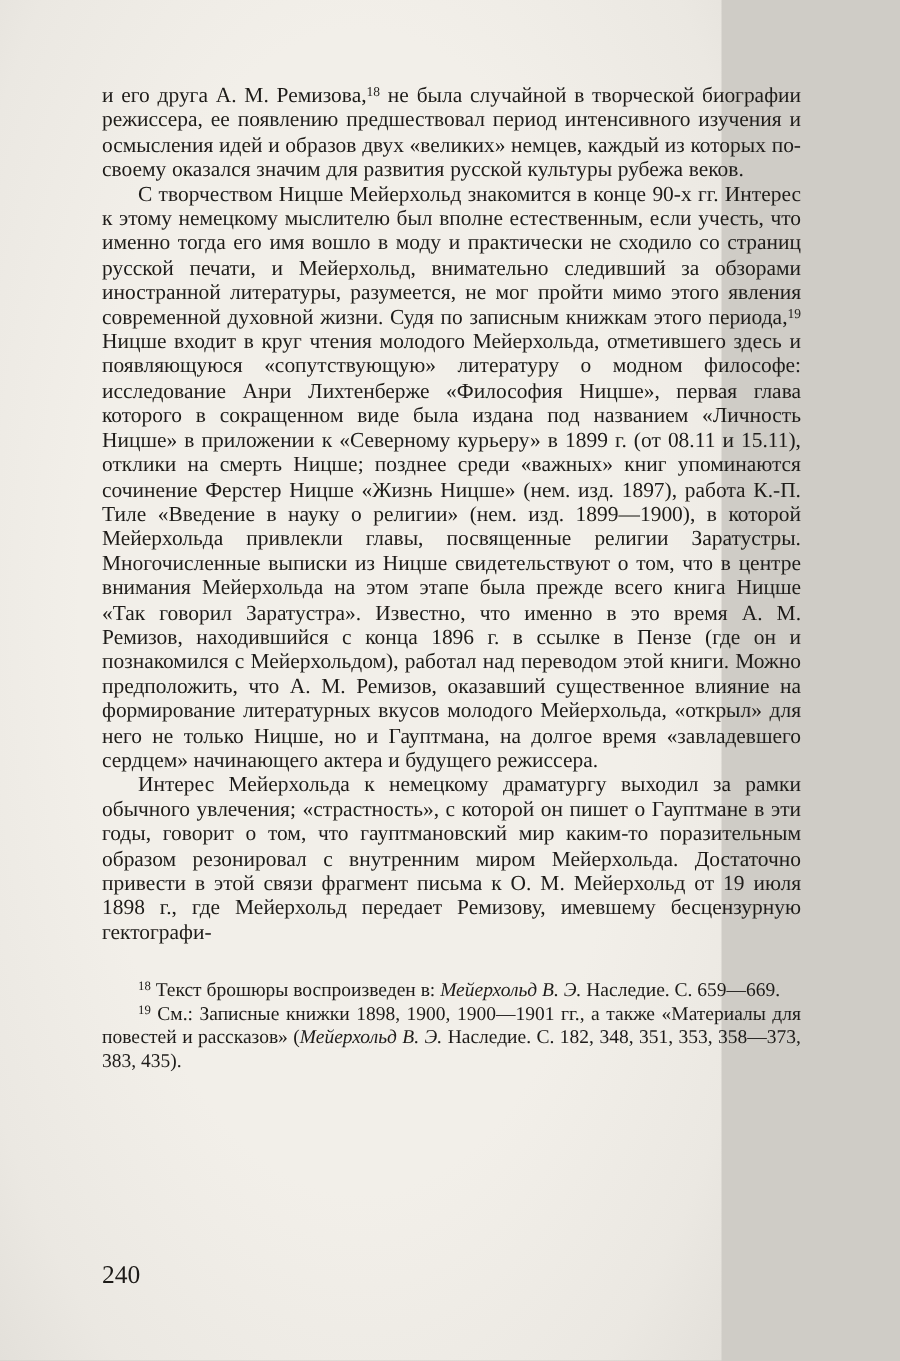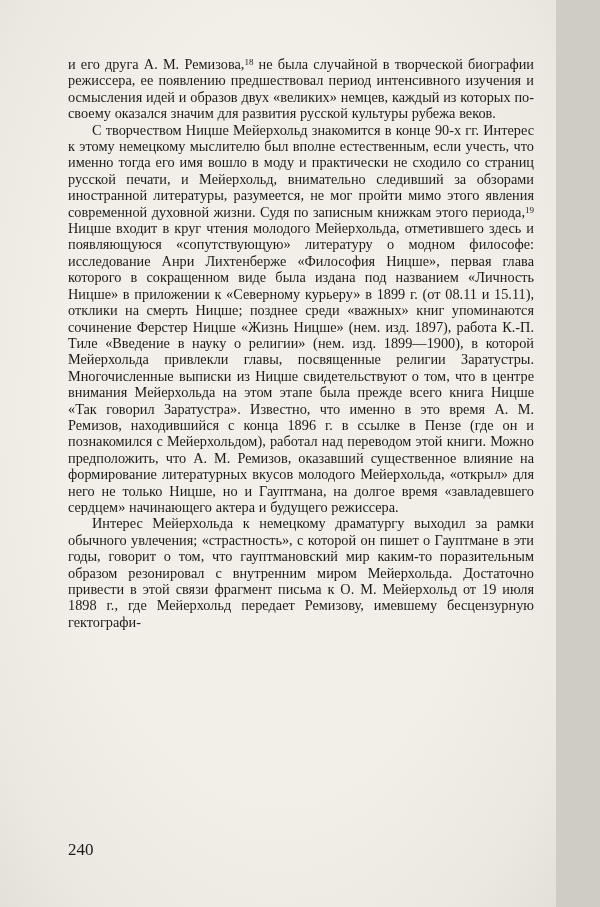--- a/index.html
+++ b/index.html
@@ -5,21 +5,21 @@
   * { box-sizing: border-box; }
   html, body { margin: 0; padding: 0; }
   body {
     width: 600px; height: 907px;
     background: #cfccc6;
     font-family: "Liberation Serif", "DejaVu Serif", serif;
     overflow: hidden;
   }
   .page {
     position: relative;
-    width: 556px; height: 907px;
+    width: 481px; height: 907px;
     background: radial-gradient(ellipse at 50% 45%, #f2efe9 55%, #ebe8e2 85%, #e3e0da 100%);
     color: #1d1b18;
     padding: 56px 66px 0 68px;
   }
   .body-text { width: 466px; }
   .para {
     margin: 0;
     text-align: justify;
     font-size: 14.3px;
     line-height: 16.4px;
@@ -68,19 +68,21 @@
     <p class="para"><span>и его друга А. М. Ремизова,</span><sup class="fnref">18</sup><span> не была случайной в творческой биографии режиссера, ее появлению предшествовал период интенсивного изучения и осмысления идей и образов двух «великих» немцев, каждый из которых по-своему оказался значим для развития русской культуры рубежа веков.</span></p>
 
     <p class="para indent"><span>С творчеством Ницше Мейерхольд знакомится в конце 90-х гг. Интерес к этому немецкому мыслителю был вполне естественным, если учесть, что именно тогда его имя вошло в моду и практически не сходило со страниц русской печати, и Мейерхольд, внимательно следивший за обзорами иностранной литературы, разумеется, не мог пройти мимо этого явления современной духовной жизни. Судя по записным книжкам этого периода,</span><sup class="fnref">19</sup><span> Ницше входит в круг чтения молодого Мейерхольда, отметившего здесь и появляющуюся «сопутствующую» литературу о модном философе: исследование Анри Лихтенберже «Философия Ницше», первая глава которого в сокращенном виде была издана под названием «Личность Ницше» в приложении к «Северному курьеру» в 1899 г. (от 08.11 и 15.11), отклики на смерть Ницше; позднее среди «важных» книг упоминаются сочинение Ферстер Ницше «Жизнь Ницше» (нем. изд. 1897), работа К.-П. Тиле «Введение в науку о религии» (нем. изд. 1899—1900), в которой Мейерхольда привлекли главы, посвященные религии Заратустры. Многочисленные выписки из Ницше свидетельствуют о том, что в центре внимания Мейерхольда на этом этапе была прежде всего книга Ницше «Так говорил Заратустра». Известно, что именно в это время А. М. Ремизов, находившийся с конца 1896 г. в ссылке в Пензе (где он и познакомился с Мейерхольдом), работал над переводом этой книги. Можно предположить, что А. М. Ремизов, оказавший существенное влияние на формирование литературных вкусов молодого Мейерхольда, «открыл» для него не только Ницше, но и Гауптмана, на долгое время «завладевшего сердцем» начинающего актера и будущего режиссера.</span></p>
 
     <p class="para indent"><span>Интерес Мейерхольда к немецкому драматургу выходил за рамки обычного увлечения; «страстность», с которой он пишет о Гауптмане в эти годы, говорит о том, что гауптмановский мир каким-то поразительным образом резонировал с внутренним миром Мейерхольда. Достаточно привести в этой связи фрагмент письма к О. М. Мейерхольд от 19 июля 1898 г., где Мейерхольд передает Ремизову, имевшему бесцензурную гектографи-</span></p>
 
   </main>
 
   <section class="footnotes">
 
+    <p class="footnote"><sup class="fnref">18</sup><span> Текст брошюры воспроизведен в: </span><span class="it">Мейерхольд В. Э.</span><span> Наследие. С. 659—669.</span></p>
 
+    <p class="footnote"><sup class="fnref">19</sup><span> См.: Записные книжки 1898, 1900, 1900—1901 гг., а также «Материалы для повестей и рассказов» (</span><span class="it">Мейерхольд В. Э.</span><span> Наследие. С. 182, 348, 351, 353, 358—373, 383, 435).</span></p>
 
   </section>
 
   <div class="page-number">240</div>
 
 </div>
 
 </body></html>

